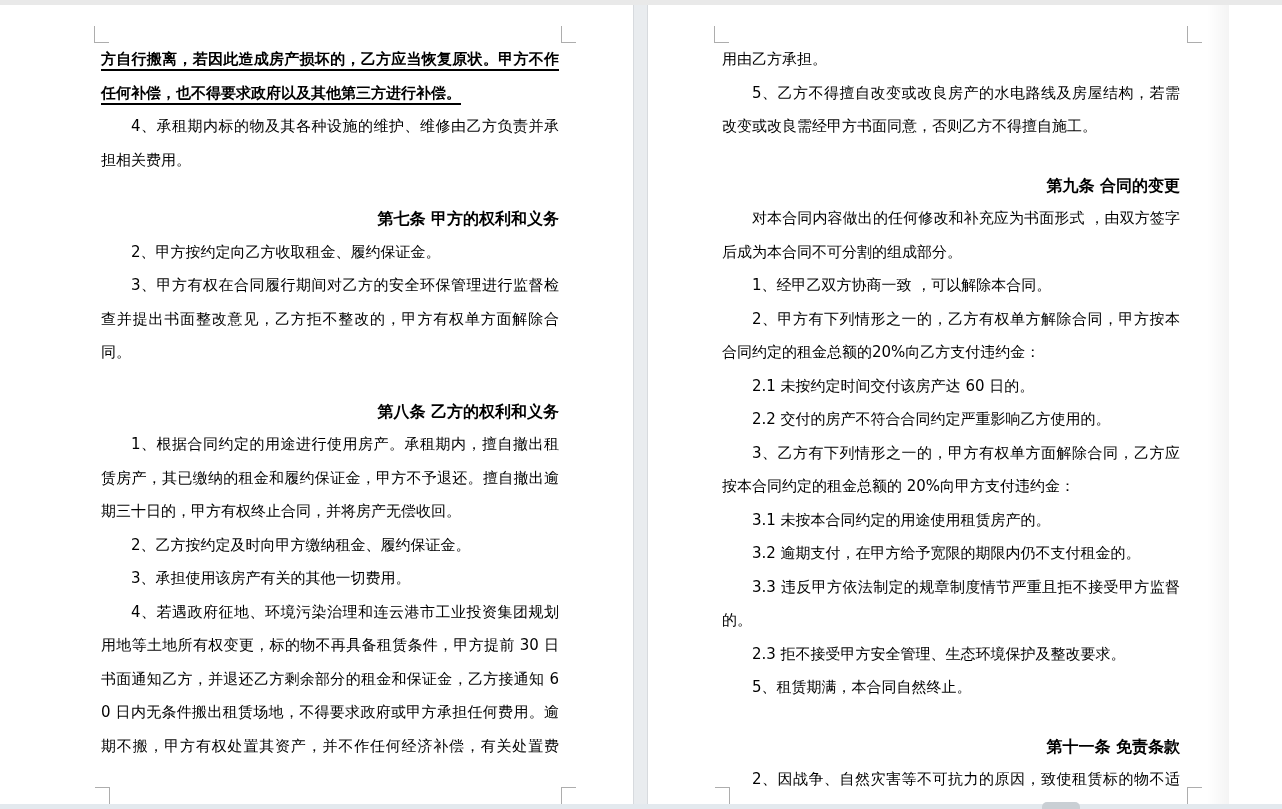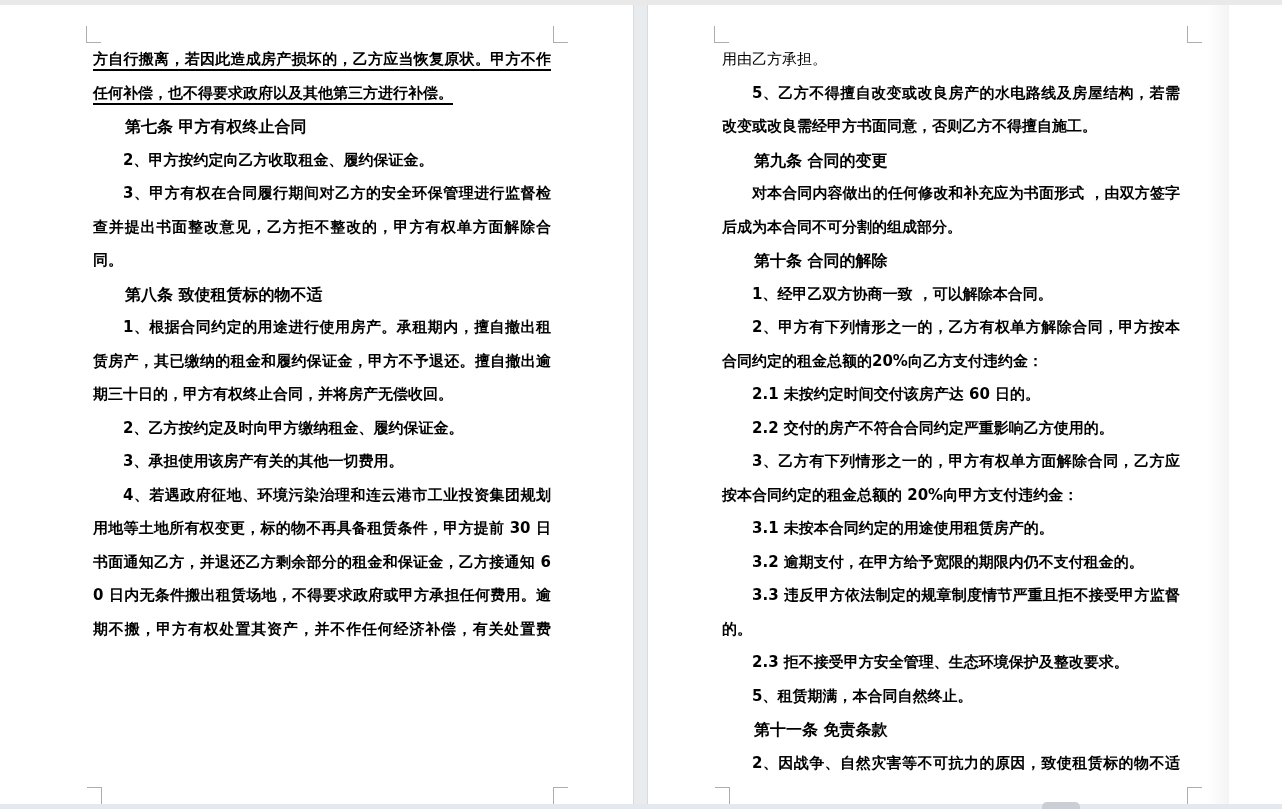--- a/index.html
+++ b/index.html
@@ -11,42 +11,42 @@
   }
   .canvas{position:absolute;inset:0;}
   .top-strip{
     position:absolute;left:0;top:0;width:1282px;height:5px;
     background:var(--canvas-edge,#e9e9e9);z-index:6;
   }
   .page{
     position:absolute;top:5px;height:799px;background:var(--page-bg,#ffffff);
     overflow:hidden;z-index:1;
   }
-  .page.left{left:8px;width:633px;}
+  .page.left{left:16px;width:633px;}
   .page.right{left:648px;width:581px;}
   .page-gap{
     position:absolute;left:633px;top:0;width:15px;height:809px;
     background:var(--page-gap,#e9ecef);
     border-left:1px solid #d7dade;border-right:1px solid #d7dade;
     box-sizing:border-box;z-index:5;
   }
   .right-shade{
     position:absolute;right:0;top:0;width:22px;height:799px;
     background:linear-gradient(to right, rgba(0,0,0,0), rgba(0,0,0,0.045));
     z-index:2;pointer-events:none;
   }
   .page-text{position:absolute;top:0;padding-top:38px;}
   .page.left  .page-text{left:85px;width:458px;}
   .page.right .page-text{left:74px;width:458px;}
   p.para{
     margin:0;font-size:15px;line-height:33.5px;
     text-align:justify;word-break:break-all;
   }
-  p.para.indent{text-indent:2em;font-weight:bold;}
-  p.para.heading{font-weight:bold;font-size:16px;text-align:left;}
+  p.para.indent{text-indent:2em;}
+  p.para.heading{font-weight:bold;font-size:16px;text-align:right;margin-top:25px;}
   p.para.body-bold-underline{
     font-weight:bold;
     text-decoration:underline;
     text-underline-offset:5px;
     text-decoration-thickness:1.5px;
   }
   p.para.runon{text-align-last:justify;}
   .mark{position:absolute;width:15px;height:17px;box-sizing:border-box;z-index:3;}
   .m-tl,.m-tr{border-left:1px solid var(--crop-mark,#adadad);border-bottom:1px solid var(--crop-mark,#adadad);}
   .m-bl{border-top:1px solid var(--crop-mark,#adadad);border-right:1px solid var(--crop-mark,#adadad);}
@@ -72,44 +72,44 @@
 
 <div class="canvas">
 
   <div class="page left">
     <div class="mark m-tl"></div>
     <div class="mark m-tr"></div>
     <div class="mark m-bl"></div>
     <div class="mark m-br"></div>
     <div class="page-text">
         <p class="para body-bold-underline">方自行搬离，若因此造成房产损坏的，乙方应当恢复原状。甲方不作任何补偿，也不得要求政府以及其他第三方进行补偿。</p>
-        <p class="para heading indent">第七条 甲方有权终止合同</p>
+        <p class="para body indent">4、承租期内标的物及其各种设施的维护、维修由乙方负责并承担相关费用。</p>
+        <p class="para heading indent">第七条 甲方的权利和义务</p>
         <p class="para body indent">2、甲方按约定向乙方收取租金、履约保证金。</p>
         <p class="para body indent">3、甲方有权在合同履行期间对乙方的安全环保管理进行监督检查并提出书面整改意见，乙方拒不整改的，甲方有权单方面解除合同。</p>
-        <p class="para heading indent">第八条 致使租赁标的物不适</p>
+        <p class="para heading indent">第八条 乙方的权利和义务</p>
         <p class="para body indent">1、根据合同约定的用途进行使用房产。承租期内，擅自撤出租赁房产，其已缴纳的租金和履约保证金，甲方不予退还。擅自撤出逾期三十日的，甲方有权终止合同，并将房产无偿收回。</p>
         <p class="para body indent">2、乙方按约定及时向甲方缴纳租金、履约保证金。</p>
         <p class="para body indent">3、承担使用该房产有关的其他一切费用。</p>
         <p class="para body indent runon">4、若遇政府征地、环境污染治理和连云港市工业投资集团规划用地等土地所有权变更，标的物不再具备租赁条件，甲方提前 30 日书面通知乙方，并退还乙方剩余部分的租金和保证金，乙方接通知 60 日内无条件搬出租赁场地，不得要求政府或甲方承担任何费用。逾期不搬，甲方有权处置其资产，并不作任何经济补偿，有关处置费</p>
       </div>
   </div>
 
   <div class="page-gap"></div>
 
   <div class="page right">
     <div class="mark m-tl"></div>
     <div class="mark m-tr"></div>
     <div class="mark m-bl"></div>
     <div class="mark m-br"></div>
     <div class="page-text">
         <p class="para body">用由乙方承担。</p>
         <p class="para body indent">5、乙方不得擅自改变或改良房产的水电路线及房屋结构，若需改变或改良需经甲方书面同意，否则乙方不得擅自施工。</p>
         <p class="para heading indent">第九条 合同的变更</p>
         <p class="para body indent">对本合同内容做出的任何修改和补充应为书面形式 ，由双方签字后成为本合同不可分割的组成部分。</p>
-        <p class="para heading indent">第十条 合同的解除</p>
         <p class="para body indent">1、经甲乙双方协商一致 ，可以解除本合同。</p>
         <p class="para body indent">2、甲方有下列情形之一的，乙方有权单方解除合同，甲方按本合同约定的租金总额的20%向乙方支付违约金：</p>
         <p class="para body indent">2.1 未按约定时间交付该房产达 60 日的。</p>
         <p class="para body indent">2.2 交付的房产不符合合同约定严重影响乙方使用的。</p>
         <p class="para body indent">3、乙方有下列情形之一的，甲方有权单方面解除合同，乙方应按本合同约定的租金总额的 20%向甲方支付违约金：</p>
         <p class="para body indent">3.1 未按本合同约定的用途使用租赁房产的。</p>
         <p class="para body indent">3.2 逾期支付，在甲方给予宽限的期限内仍不支付租金的。</p>
         <p class="para body indent">3.3 违反甲方依法制定的规章制度情节严重且拒不接受甲方监督的。</p>
         <p class="para body indent">2.3 拒不接受甲方安全管理、生态环境保护及整改要求。</p>
         <p class="para body indent">5、租赁期满，本合同自然终止。</p>

